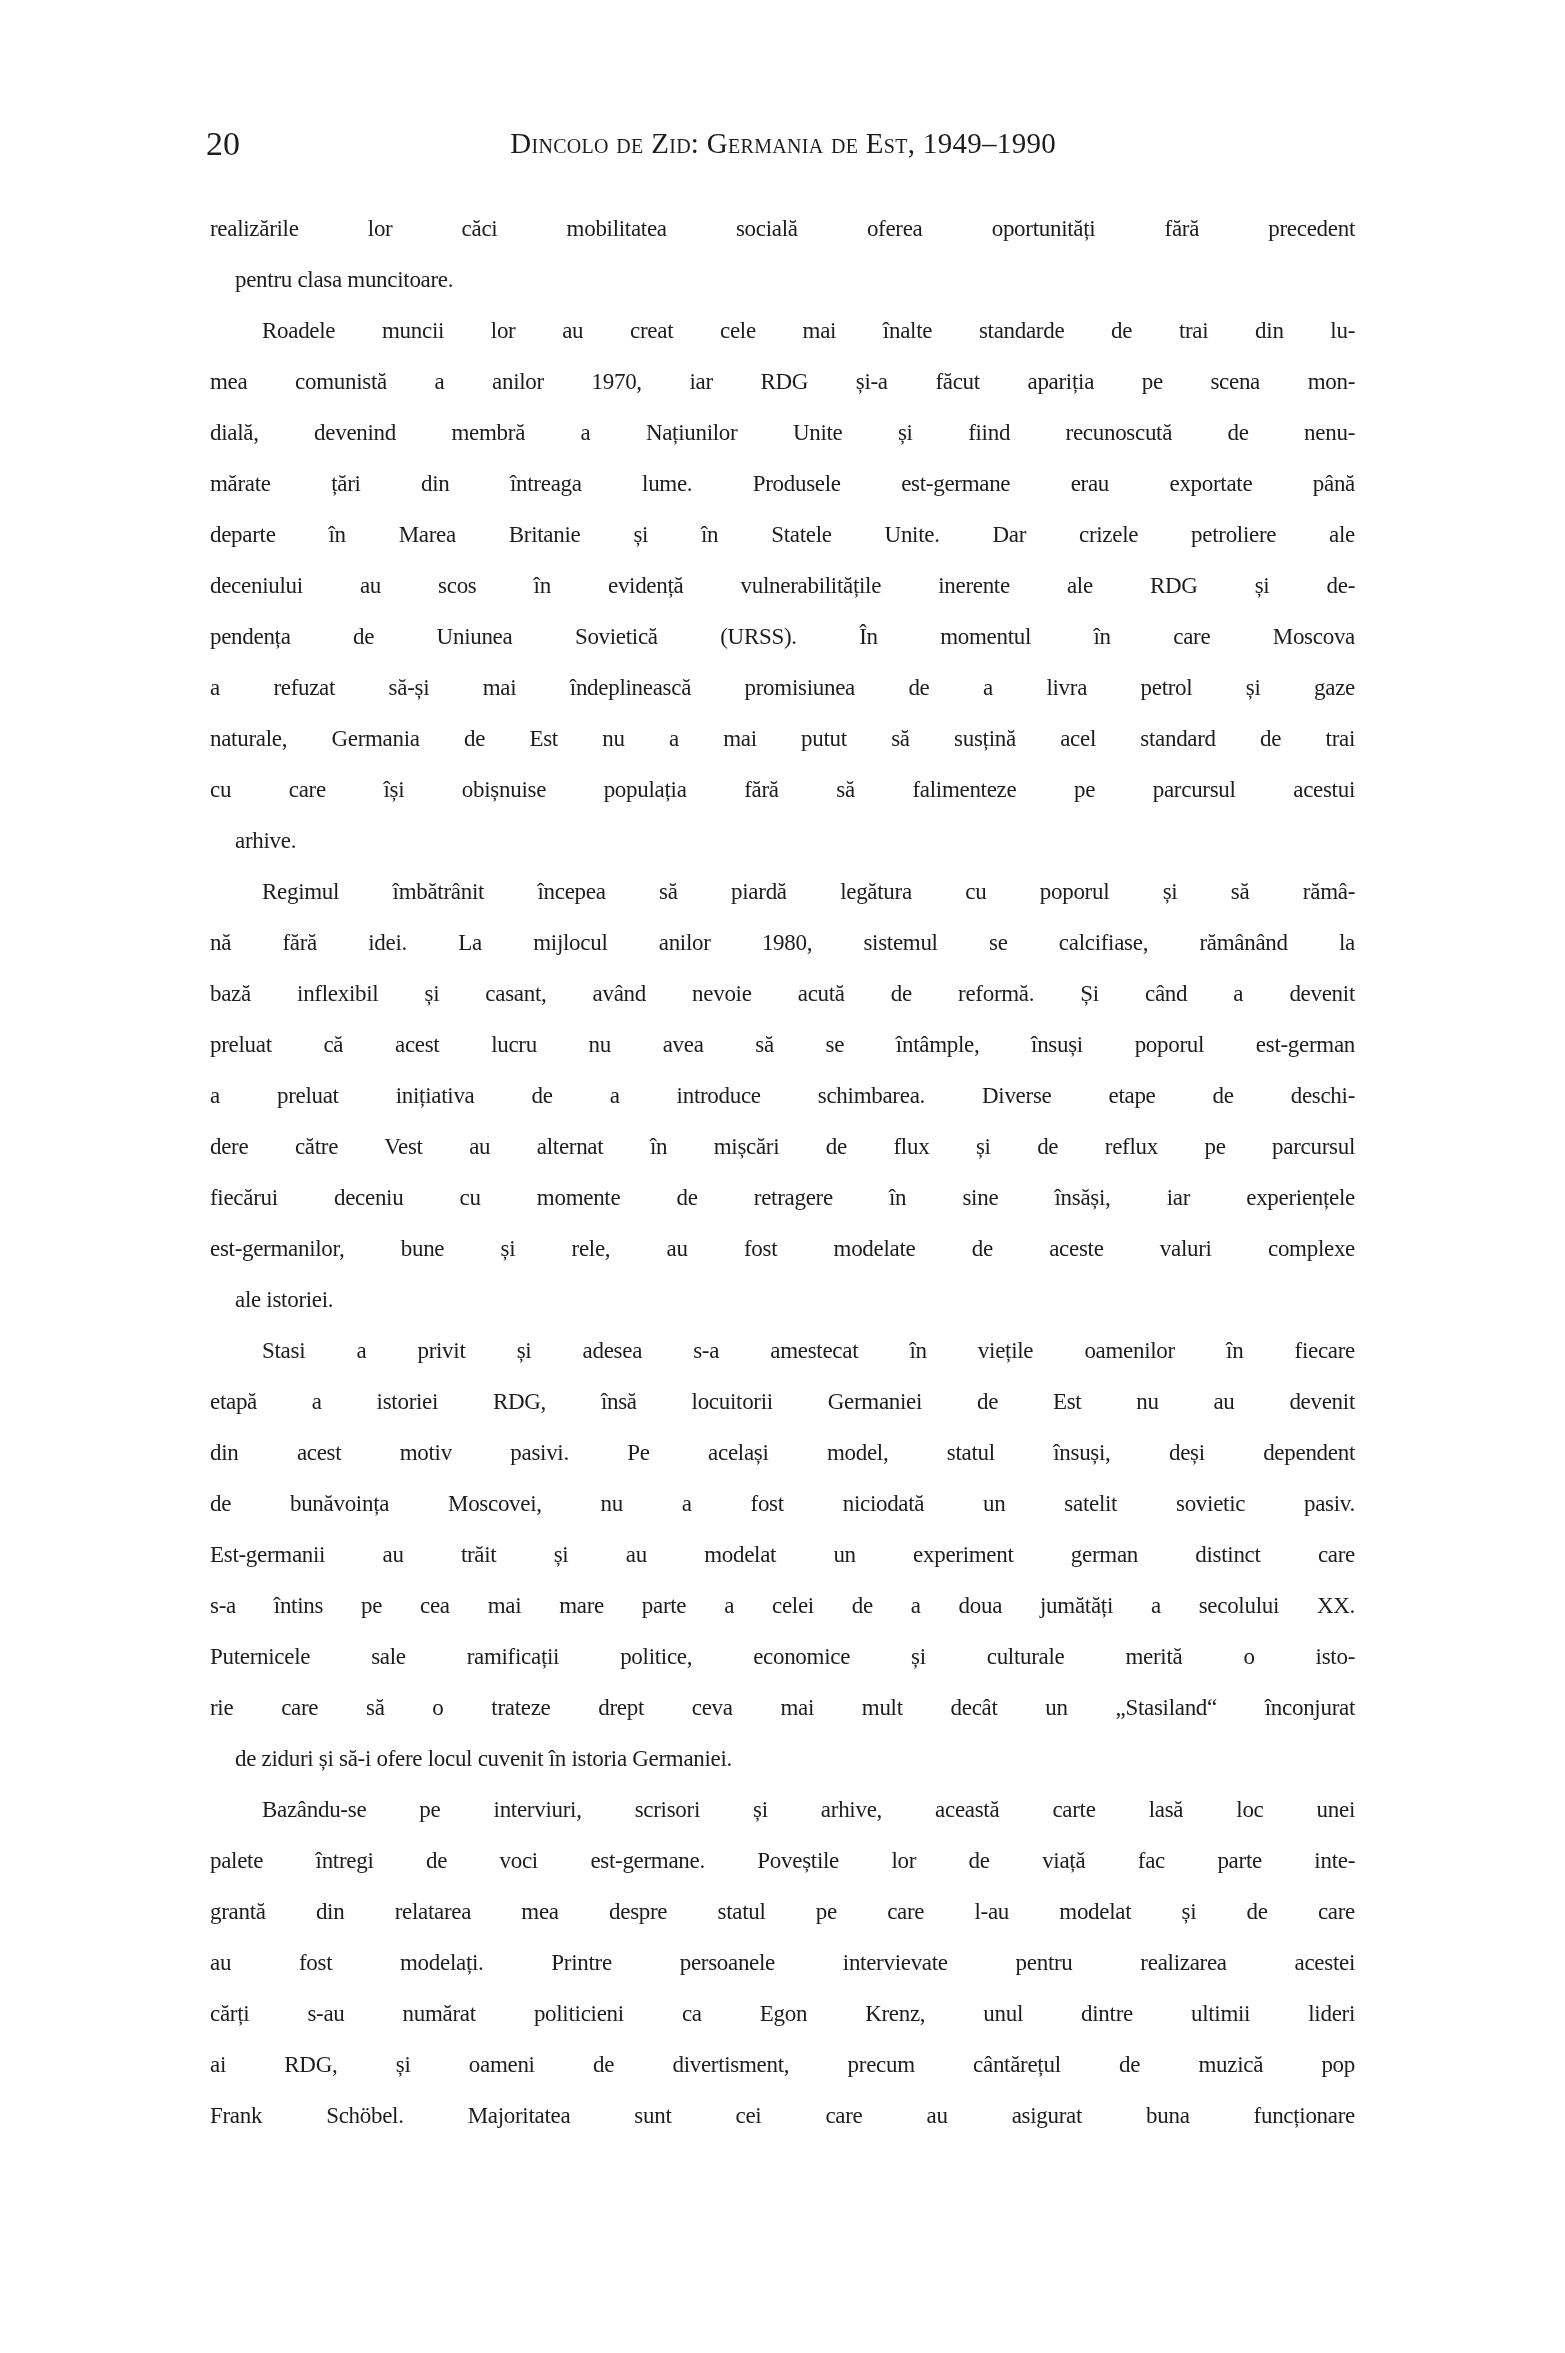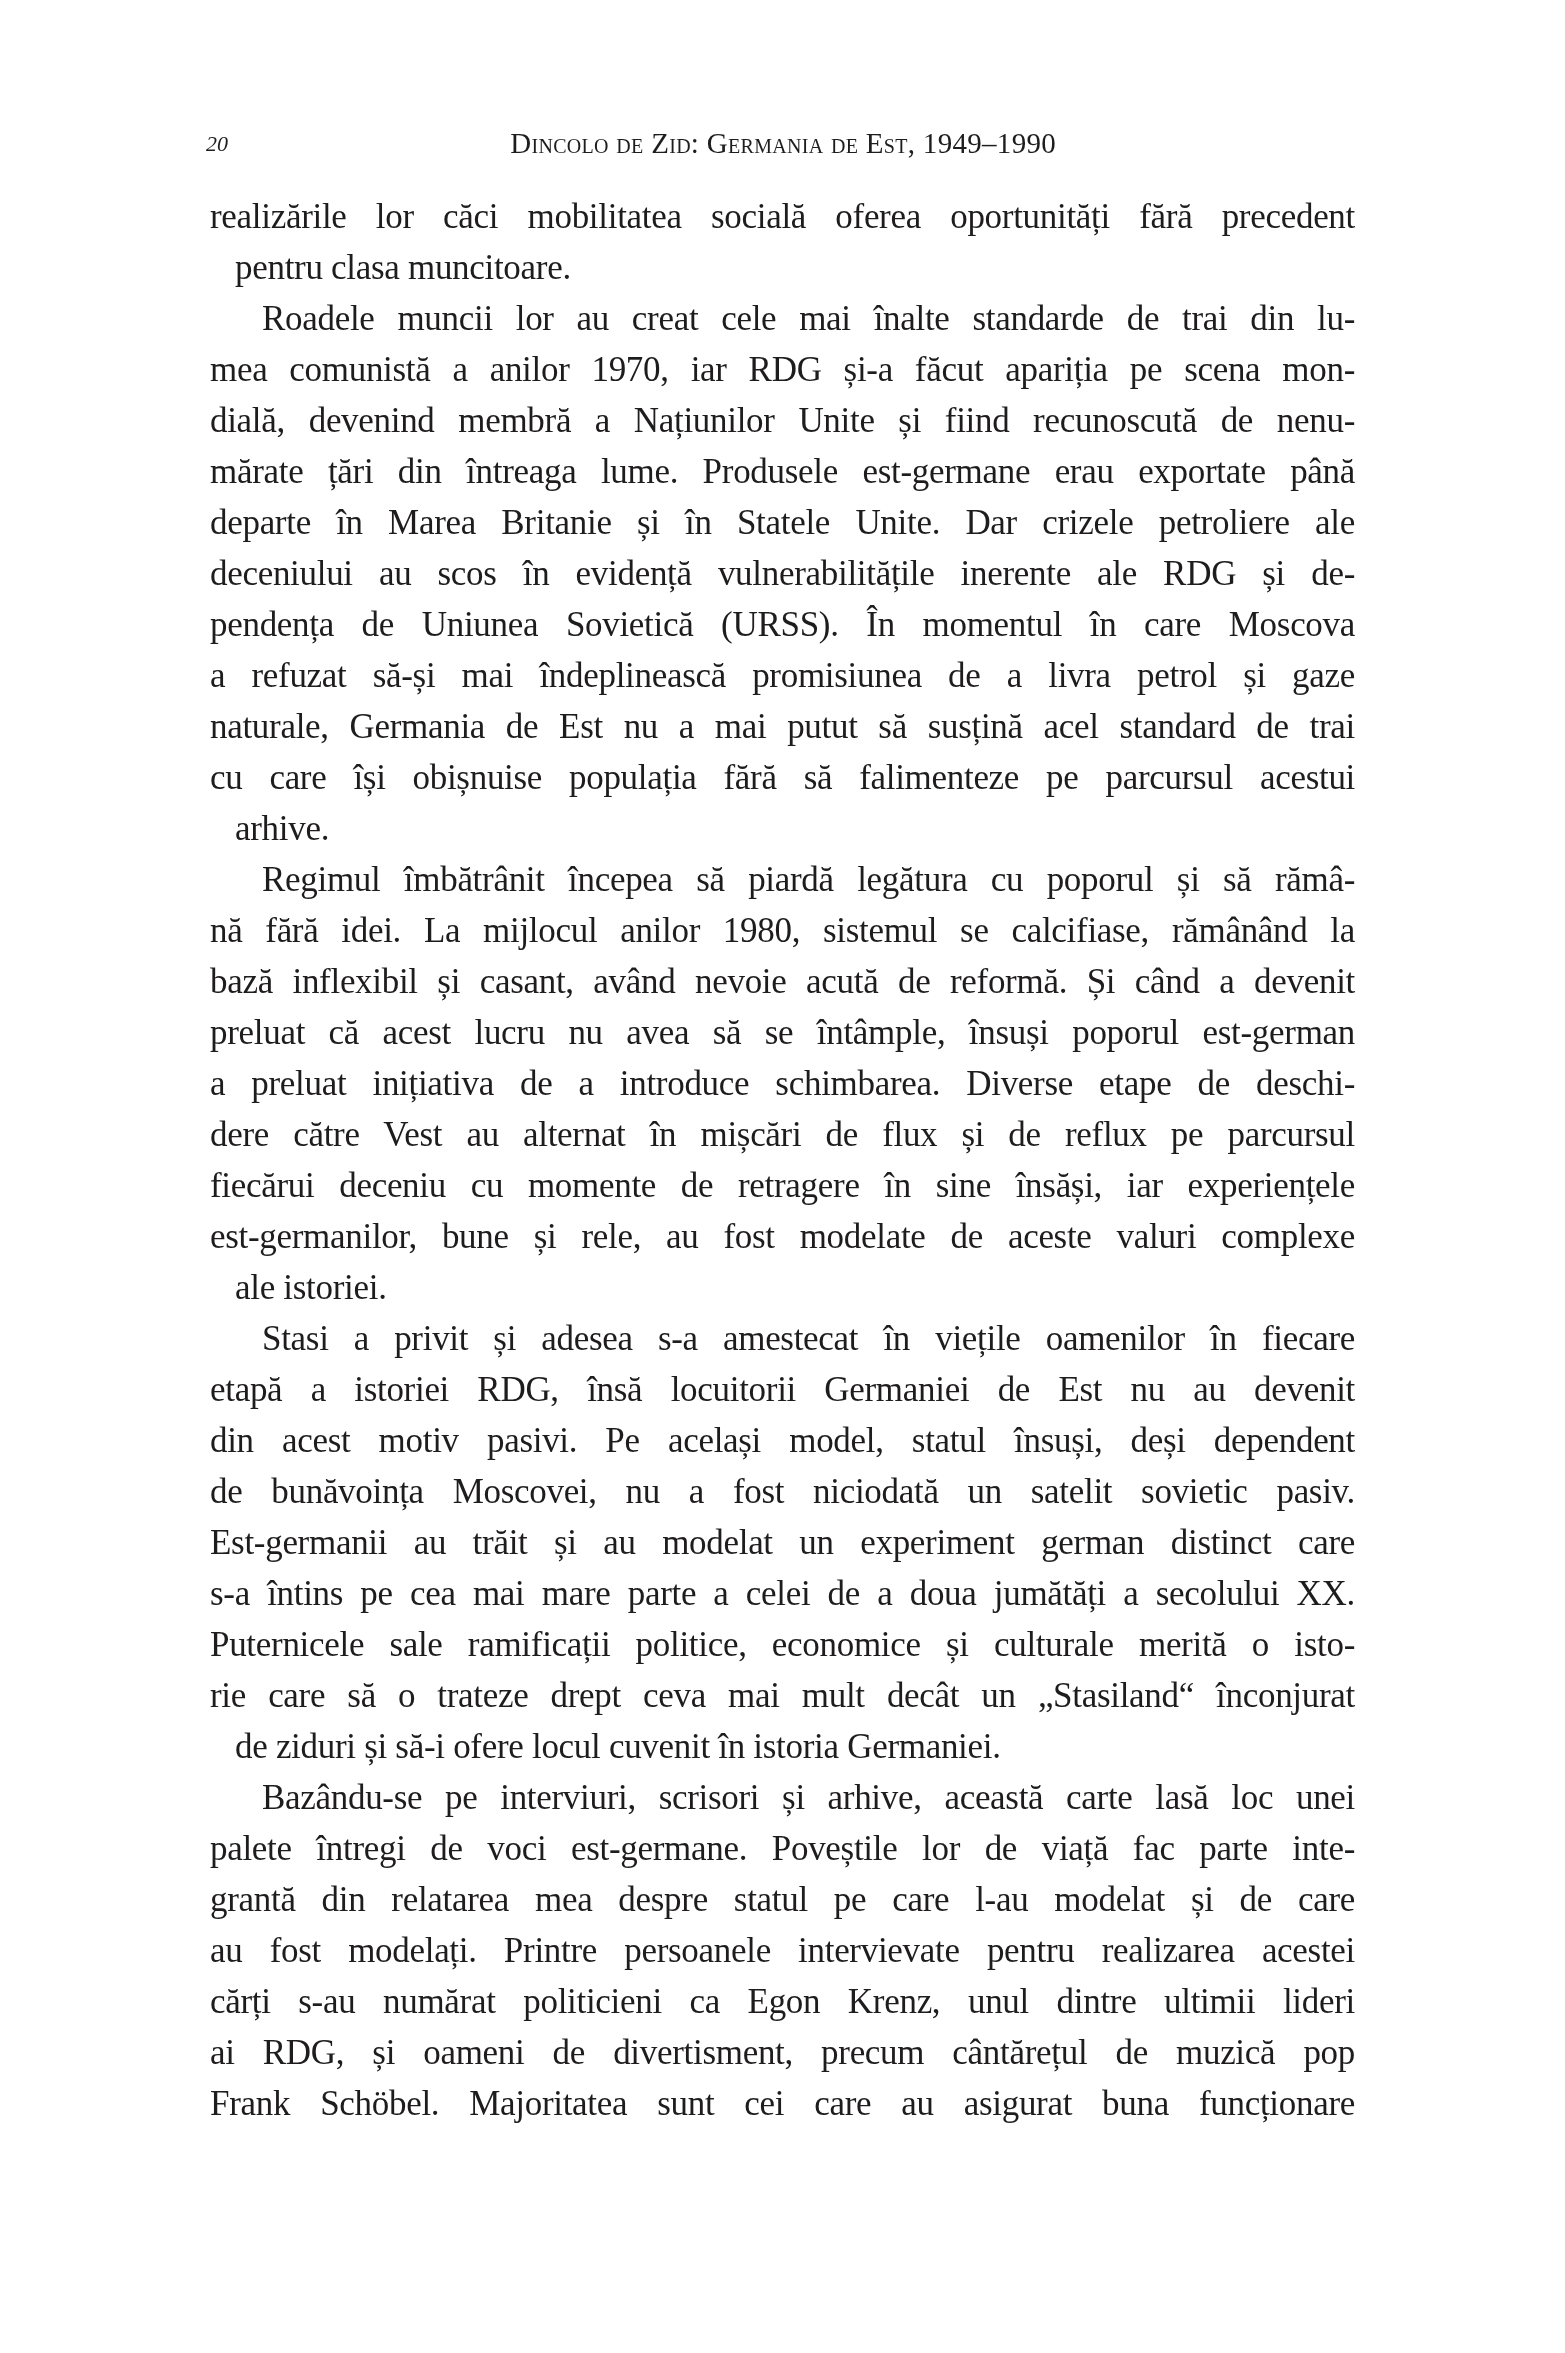--- a/index.html
+++ b/index.html
@@ -1,21 +1,21 @@
 <!DOCTYPE html>
 <html style="font-size:14px"><head>
 <meta charset="utf-8">
 <style>
   html, body { margin: 0; padding: 0; background: #ffffff; }
   body { width: 1565px; height: 2354px; position: relative; overflow: hidden; }
   .page { position: absolute; left: 0; top: 0; width: 1565px; height: 2354px; background: #ffffff; color: #1e1c1d; font-family: "Liberation Serif", "DejaVu Serif", serif; }
   .running-head { position: absolute; left: 206px; top: 126px; width: 1149px; height: 35px; line-height: 35px; font-size: 25px; }
-  .folio { position: absolute; left: 0; top: 0; font-size: 22px; font-style: italic; }
+  .folio { position: absolute; left: 0; top: 0; font-size: 34px; }
   .title { position: absolute; left: 0; right: 0; top: 0; text-align: center; font-variant: small-caps; font-size: 29px; letter-spacing: 0.3px; padding-left: 5.3px; }
-  .body-text { position: absolute; left: 210px; top: 191px; width: 1145px; font-size: 35px; line-height: 51px; letter-spacing: -0.3px; word-spacing: 0px; }
+  .body-text { position: absolute; left: 210px; top: 203px; width: 1145px; font-size: 23px; line-height: 51px; letter-spacing: -0.3px; word-spacing: 0px; }
   .ln { display: block; height: 51px; white-space: nowrap; text-align: justify; text-align-last: justify; overflow: visible; }
   .ln.indent { padding-left: 52px; }
   .ln.last { text-align: center; text-align-last: left; margin-left: 25px; }
 </style>
 </head>
 <body>
 
 <div class="page">
 
   <div class="running-head">

